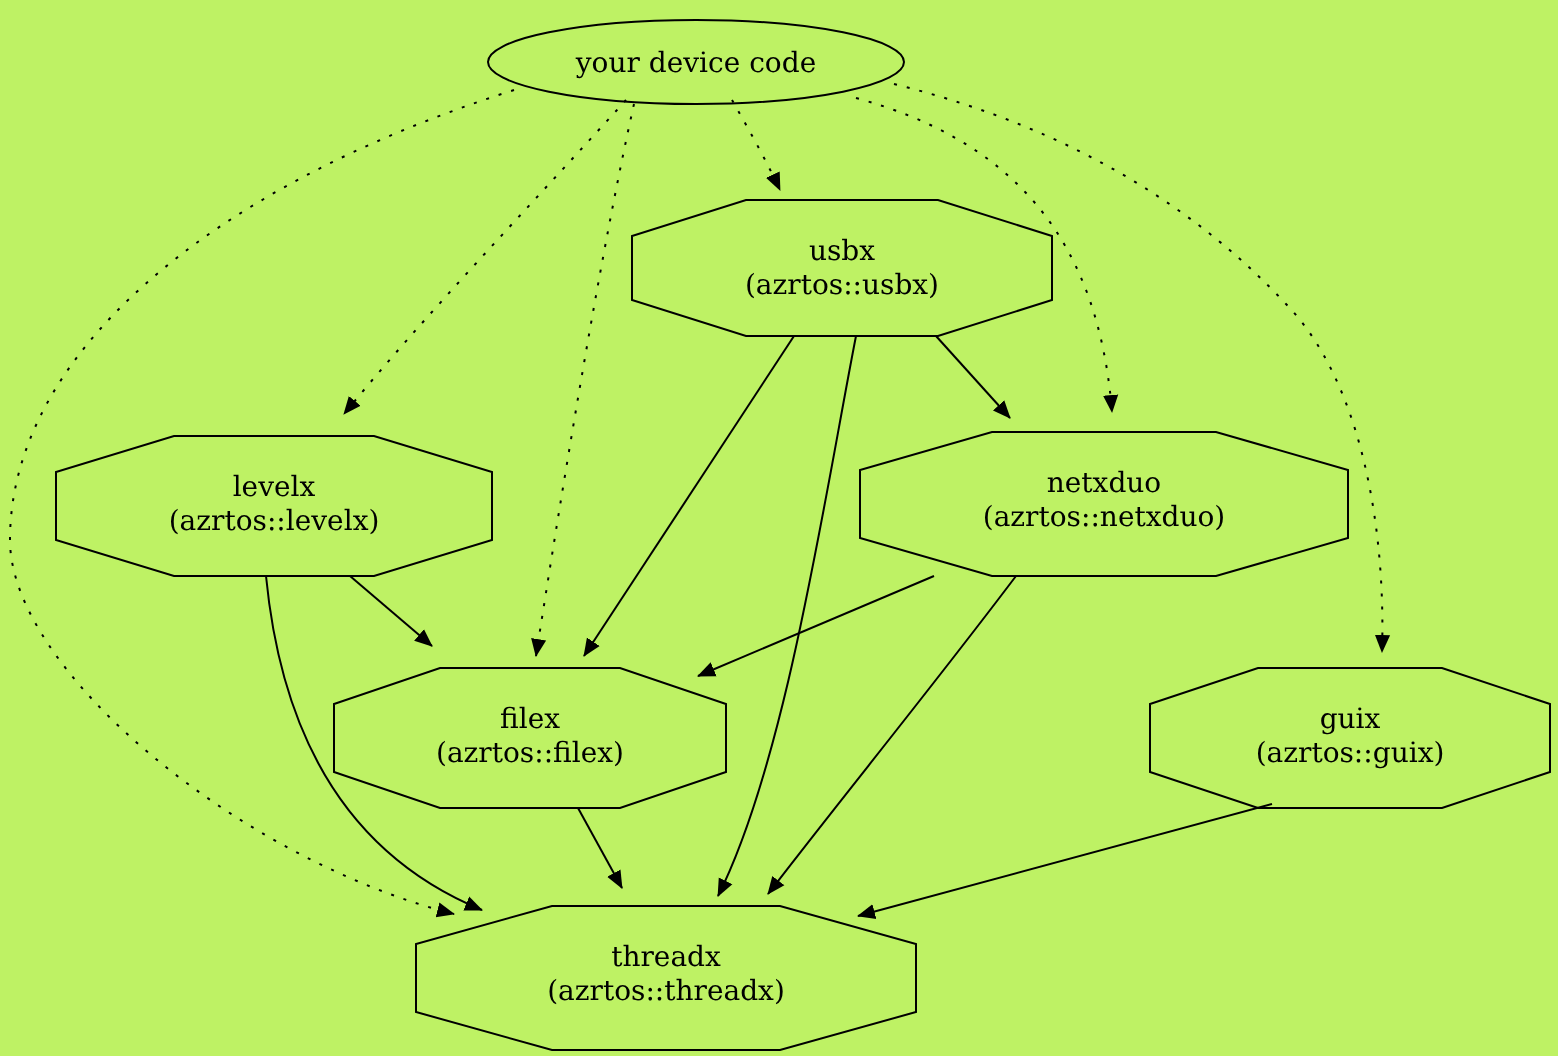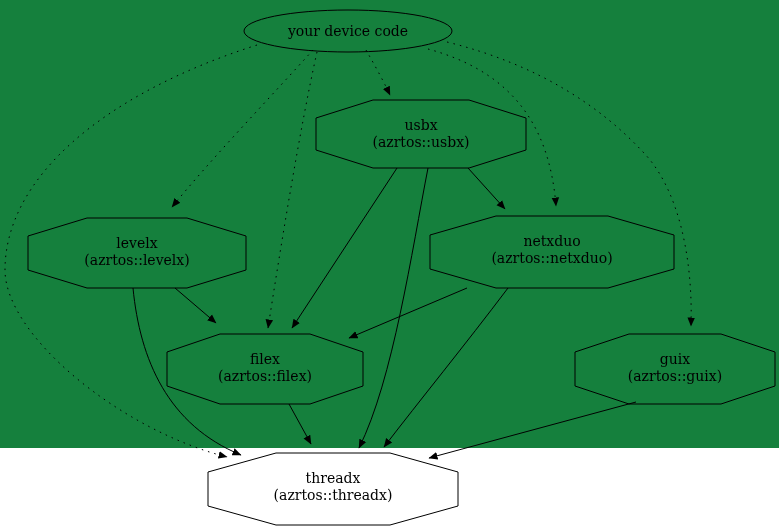--- a/index.html
+++ b/index.html
@@ -6,23 +6,23 @@
     margin: 0;
     padding: 0;
     background: #ffffff;
     width: 779px;
     height: 528px;
     overflow: hidden;
     font-family: "DejaVu Serif", serif;
   }
   .graph-wrap {
     width: 779px;
-    height: 448px;
+    height: 528px;
     position: relative;
-    background: #15803d;
+    background: #bef264;
   }
   svg text {
     font-family: "DejaVu Serif", serif;
     font-size: 14px;
     fill: #000000;
     text-anchor: middle;
   }
   .node-shape {
     fill: none;
     stroke: #000000;

